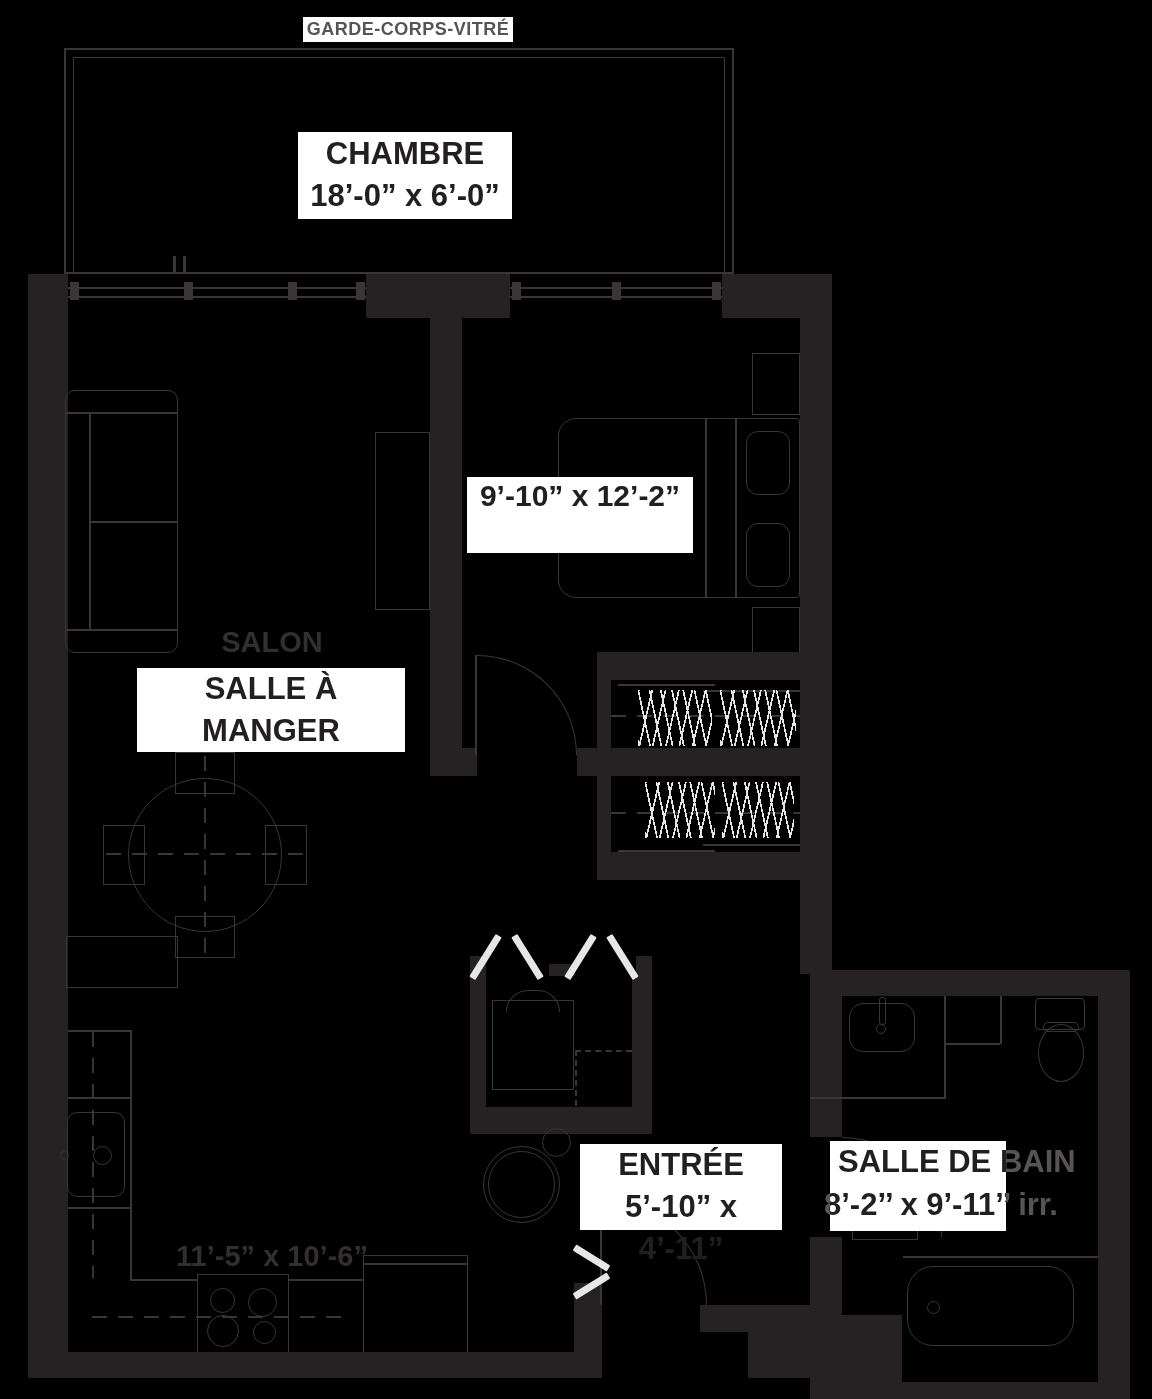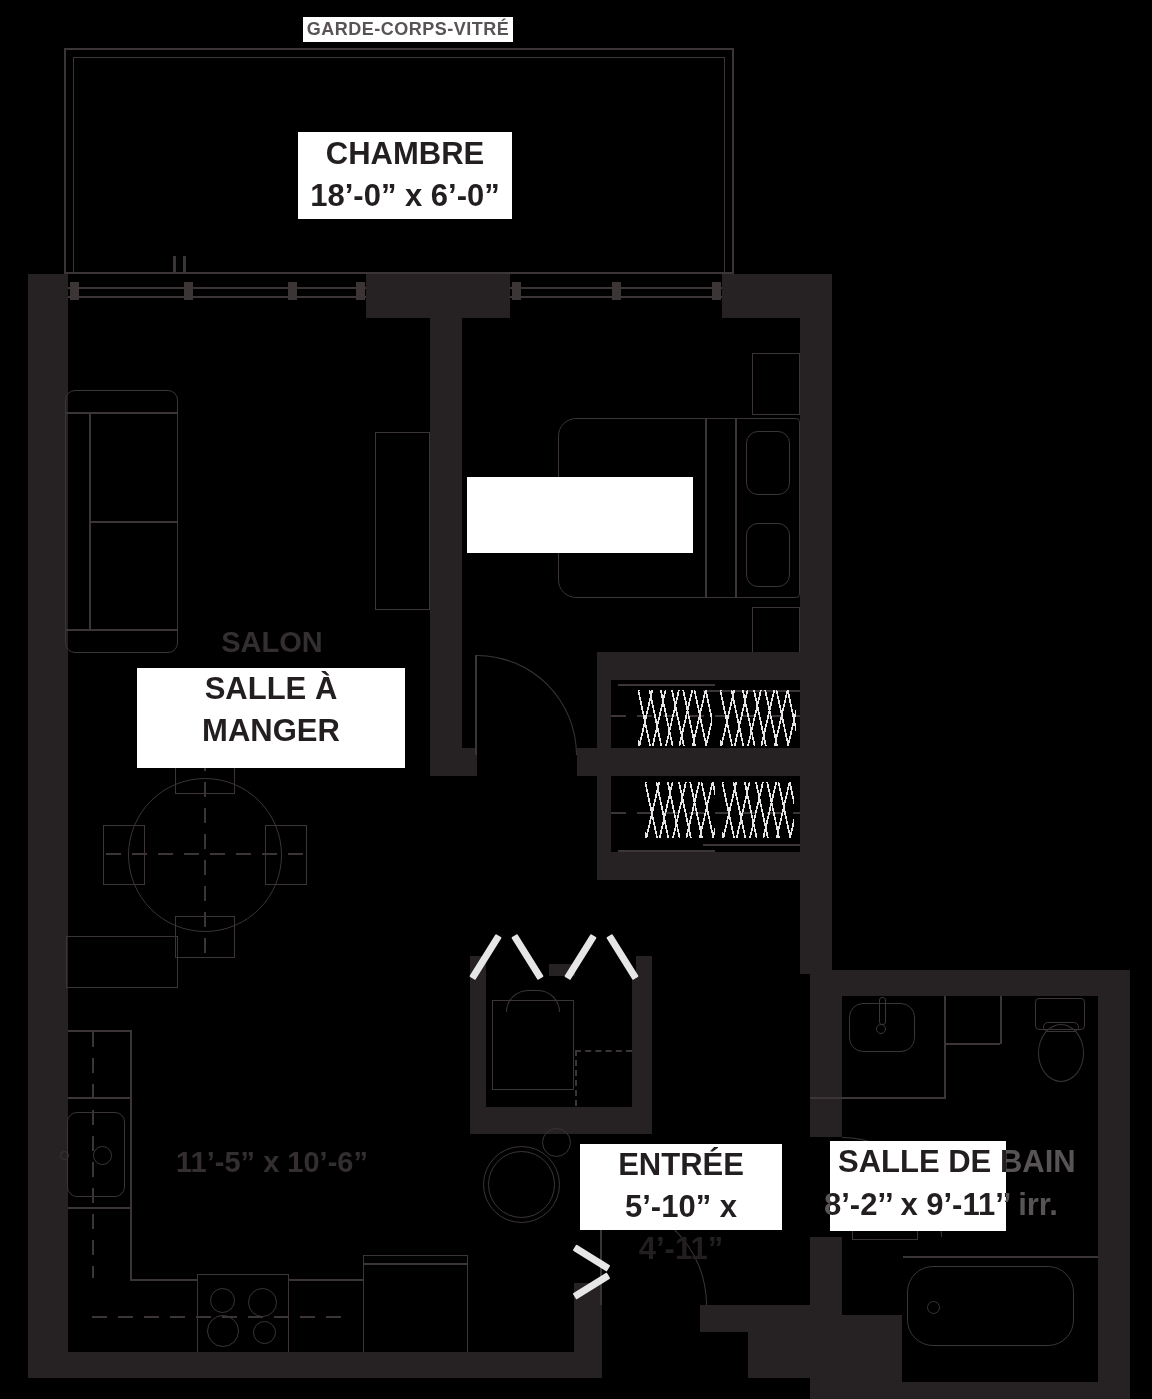--- a/index.html
+++ b/index.html
@@ -69,20 +69,21 @@
 
   <div class="box" style="left:558px;top:418px;width:242px;height:180px;border-radius:18px 4px 4px 18px;"></div>
   <div class="ln" style="left:705px;top:419px;width:2px;height:178px;"></div>
   <div class="ln" style="left:735px;top:419px;width:2px;height:178px;"></div>
   <div class="box" style="left:746px;top:431px;width:44px;height:64px;border-radius:12px;"></div>
   <div class="box" style="left:746px;top:523px;width:44px;height:64px;border-radius:12px;"></div>
   <div class="box" style="left:752px;top:353px;width:48px;height:62px;"></div>
   <div class="box" style="left:752px;top:607px;width:48px;height:58px;"></div>
 
   <div class="label" style="left:467px;top:477px;width:226px;height:76px;font-size:30px;line-height:38px;">
+    <div>9’-10” x 12’-2”</div>
   </div>
 
   <div class="ln z2" style="left:475px;top:655px;width:2px;height:100px;"></div>
   <div class="arc z2" style="left:477px;top:655px;width:100px;height:100px;"></div>
 
   <div class="wall" style="left:597px;top:652px;width:235px;height:28px;"></div>
   <div class="wall" style="left:430px;top:748px;width:47px;height:28px;"></div>
   <div class="wall" style="left:577px;top:748px;width:255px;height:28px;"></div>
   <div class="wall" style="left:597px;top:852px;width:235px;height:28px;"></div>
   <div class="wall" style="left:597px;top:680px;width:14px;height:68px;"></div>
@@ -102,21 +103,21 @@
 
   <div class="box" style="left:65px;top:390px;width:113px;height:263px;border-radius:10px;"></div>
   <div class="ln" style="left:66px;top:412px;width:112px;height:1.5px;"></div>
   <div class="ln" style="left:66px;top:629px;width:112px;height:1.5px;"></div>
   <div class="ln" style="left:89px;top:412px;width:1.5px;height:218px;"></div>
   <div class="ln" style="left:90px;top:521px;width:88px;height:1.5px;"></div>
   <div class="box" style="left:375px;top:432px;width:55px;height:178px;"></div>
 
   <div class="roomtext" style="left:160px;top:626px;width:224px;">SALON</div>
 
-  <div class="label" style="left:137px;top:668px;width:268px;height:100px;">
+  <div class="label" style="left:137px;top:668px;width:268px;height:84px;">
     <div>SALLE À MANGER</div>
   </div>
 
   <div class="box circle" style="left:128px;top:778px;width:154px;height:154px;"></div>
   <div class="dash-h" style="left:106px;top:853px;width:198px;"></div>
   <div class="dash-v" style="left:204px;top:756px;height:198px;"></div>
   <div class="box" style="left:175px;top:752px;width:60px;height:42px;"></div>
   <div class="box" style="left:175px;top:916px;width:60px;height:42px;"></div>
   <div class="box" style="left:103px;top:825px;width:42px;height:60px;"></div>
   <div class="box" style="left:265px;top:825px;width:42px;height:60px;"></div>
@@ -124,21 +125,21 @@
   <div class="box" style="left:66px;top:936px;width:112px;height:52px;"></div>
   <div class="ln" style="left:68px;top:1030px;width:62px;height:1.5px;"></div>
   <div class="ln" style="left:130px;top:1030px;width:1.5px;height:250px;"></div>
   <div class="ln" style="left:68px;top:1097px;width:62px;height:1.5px;"></div>
   <div class="ln" style="left:68px;top:1207px;width:62px;height:1.5px;"></div>
   <div class="dash-v" style="left:92px;top:1032px;height:246px;"></div>
   <div class="box" style="left:67px;top:1112px;width:58px;height:85px;border-radius:10px;"></div>
   <div class="box circle thin" style="left:60px;top:1151px;width:9px;height:9px;"></div>
   <div class="box circle" style="left:93px;top:1146px;width:19px;height:19px;"></div>
 
-  <div class="roomtext" style="left:130px;top:1146px;width:284px;text-align:center;">11’-5” x 10’-6”</div>
+  <div class="roomtext" style="left:130px;top:1240px;width:284px;text-align:center;">11’-5” x 10’-6”</div>
 
   <div class="ln" style="left:130px;top:1279px;width:68px;height:1.5px;"></div>
   <div class="ln" style="left:288px;top:1279px;width:75px;height:1.5px;"></div>
   <div class="dash-h" style="left:92px;top:1316px;width:255px;"></div>
 
   <div class="box" style="left:197px;top:1274px;width:92px;height:79px;"></div>
   <div class="box circle" style="left:210px;top:1288px;width:25px;height:25px;"></div>
   <div class="box circle" style="left:248px;top:1288px;width:29px;height:29px;"></div>
   <div class="box circle" style="left:207px;top:1315px;width:32px;height:32px;"></div>
   <div class="box circle" style="left:253px;top:1321px;width:23px;height:23px;"></div>

